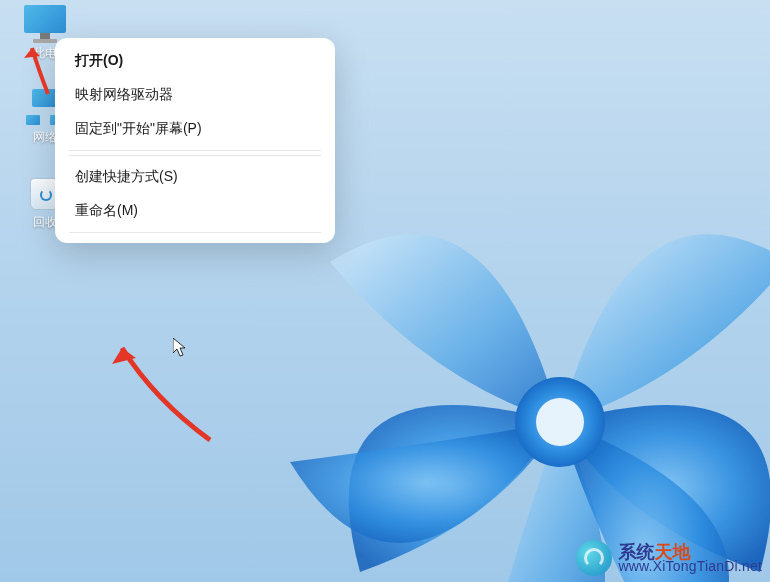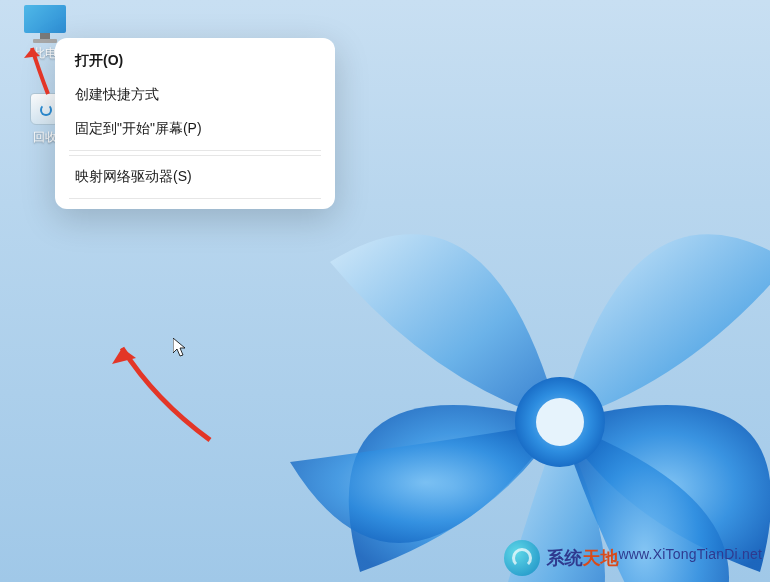--- a/index.html
+++ b/index.html
@@ -179,21 +179,21 @@
     }
     .watermark .wm-icon::after{
       content:''; position:absolute; inset:8px;
       border:3px solid rgba(255,255,255,0.7); border-bottom-color:transparent;
       border-radius:50%;
     }
     .watermark .wm-text { font-size: 18px; font-weight: 700; }
     .watermark .wm-text .t1 { color: #2f3a8f; }
     .watermark .wm-text .t2 { color: #d94a1a; }
     .watermark .wm-url { font-size: 14px; color: #2f3a8f; letter-spacing: 0.2px; margin-top:-2px; }
-    .wm-col { display:flex; line-height:1; }
+    .wm-col { display:flex; flex-direction:column; line-height:1; }
   </style>
 </head>
 <body>
 
 <svg class="bloom-bg" viewBox="0 0 620 620">
   <defs>
     <radialGradient id="petal" cx="50%" cy="50%" r="60%">
       <stop offset="0%" stop-color="#7fc4f5"></stop>
       <stop offset="55%" stop-color="#2d8de0"></stop>
       <stop offset="100%" stop-color="#0e5bb8"></stop>
@@ -222,36 +222,45 @@
 <div class="desktop-icons">
   <div class="desktop-icon">
     <div class="icon-monitor">
       <div class="screen"></div>
         <div class="stand"></div>
         <div class="base"></div>
     </div>
     <div class="label">此电</div>
   </div>
   <div class="desktop-icon">
+    <div class="icon-network">
+      <div class="big"></div>
+        <div class="s1"></div>
+        <div class="s2"></div>
+    </div>
+    <div class="label">网络</div>
+  </div>
+  <div class="desktop-icon">
     <div class="icon-recycle">
       <div class="bin">
           <div class="arrow"></div>
         </div>
     </div>
     <div class="label">回收</div>
   </div>
 </div>
 
 <div class="context-menu">
   <div class="menu-item bold">打开(O)</div>
-  <div class="menu-item">创建快捷方式</div>
+  <div class="menu-item">映射网络驱动器</div>
   <div class="menu-item">固定到"开始"屏幕(P)</div>
   <div class="menu-separator"></div>
   <div class="menu-separator"></div>
-  <div class="menu-item">映射网络驱动器(S)</div>
+  <div class="menu-item">创建快捷方式(S)</div>
+  <div class="menu-item">重命名(M)</div>
   <div class="menu-separator"></div>
 </div>
 
 <svg class="cursor-arrow" width="16" height="20" viewBox="0 0 16 20">
   <path d="M0,0 L0,15 L4,11 L7,18 L10,17 L7,10 L12,10 Z" fill="#ffffff" stroke="#000" stroke-width="0.8"></path>
 </svg>
 
 <svg class="arrow-annotation arrow1" width="40" height="60" viewBox="0 0 40 60">
   <path d="M28,56 Q18,30 12,10" stroke="#e33627" stroke-width="4" fill="none"></path>
   <polygon points="12,10 4,20 20,18" fill="#e33627"></polygon>

